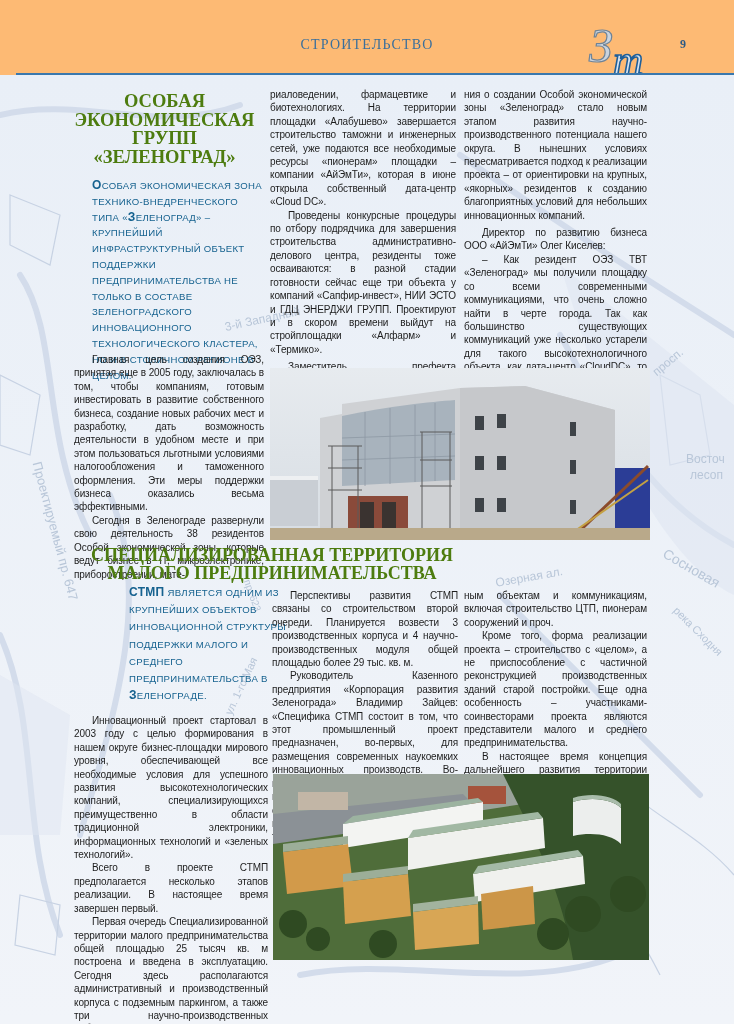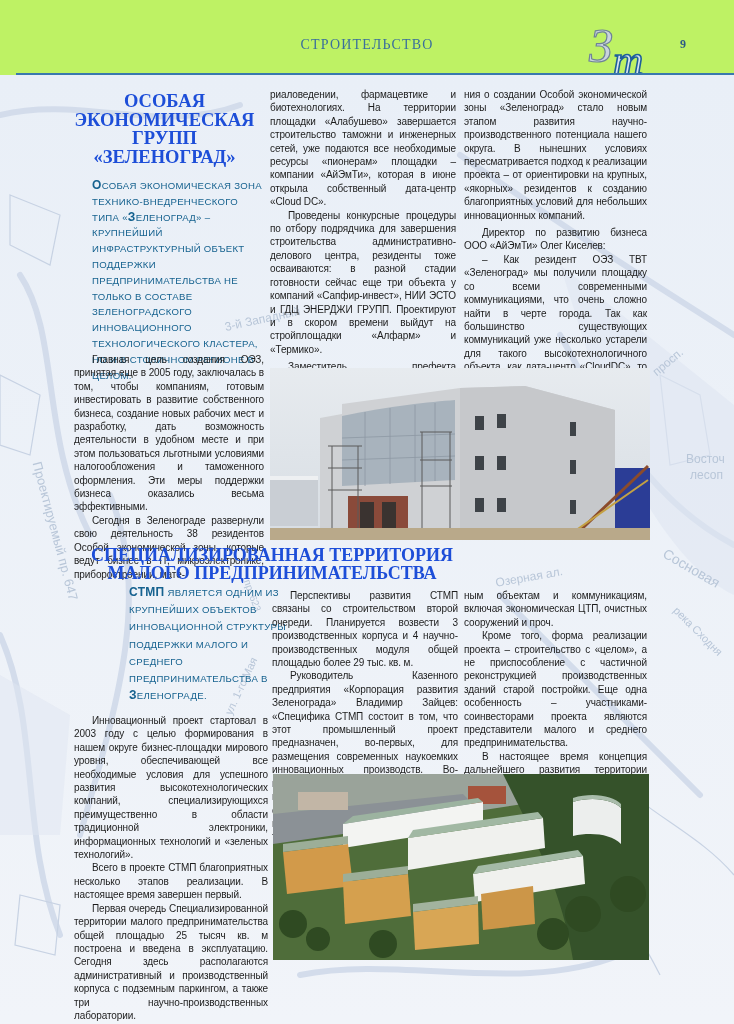--- a/index.html
+++ b/index.html
@@ -6,21 +6,21 @@
   html, body { width: 734px; height: 1024px; overflow: hidden; }
   body {
     position: relative;
     background: #eef2f8;
     font-family: "Liberation Sans", sans-serif;
     color: #1a1a1a;
   }
   
   .header {
     position: absolute; left: 0; top: 0; width: 734px; height: 96px;
-    background: #bef264;
+    background: #fdba74;
   }
   .header-rule {
     position: absolute; left: 16px; right: 0; top: 73px; height: 2px;
     background: #3a78ad;
   }
   .section-title {
     position: absolute; left: 0; width: 734px; top: 37px; text-align: center;
     font-family: "Liberation Serif", serif; font-size: 14px; letter-spacing: 1.2px;
     color: #3a6f9c;
   }
@@ -33,21 +33,21 @@
   }
   
   .map-bg { position: absolute; left: 0; top: 75px; width: 734px; height: 949px; }
   .map-label {
     position: absolute; font-family: "Liberation Sans", sans-serif;
     color: #b8c6d8; font-size: 12px; white-space: nowrap;
   }
   
   .h1 {
     position: absolute; font-family: "Liberation Serif", serif; font-weight: bold;
-    color: #1d4ed8; text-align: center; line-height: 1.0;
+    color: #4d7c0f; text-align: center; line-height: 1.0;
   }
   .h1 span { display: block; }
   .lead {
     position: absolute; font-family: "Liberation Sans", sans-serif;
     font-size: 9.6px; line-height: 15.8px; color: #16628f; text-transform: uppercase;
     letter-spacing: 0.3px;
   }
   .lead .cap { font-weight: bold; font-size: 12px; }
   .col {
     position: absolute; font-family: Liberation Sans, sans-serif;
@@ -193,31 +193,31 @@
   <span>СПЕЦИАЛИЗИРОВАННАЯ ТЕРРИТОРИЯ</span>
   <span>МАЛОГО ПРЕДПРИНИМАТЕЛЬСТВА</span>
 </div>
 
 <div class="lead" style="left:93px; top:584px; width:172px; line-height:17.2px;margin-left:36px;">
   <span class="cap">СТМП</span><span> является одним из крупнейших объектов инновационной структуры поддержки малого и среднего предпринимательства в </span><span class="cap">З</span><span>еленограде.</span>
 </div>
 
 <div class="col" style="left:74px; top:714px; width:194px;">
   <p>Инновационный проект стартовал в 2003 году с целью формирования в нашем округе бизнес-площадки мирового уровня, обеспечивающей все необходимые условия для успешного развития высокотехнологических компаний, специализирующихся преимущественно в области традиционной электроники, информационных технологий и «зеленых технологий».</p>
-  <p>Всего в проекте СТМП благоприятных несколько этапов реализации. В настоящее время завершен первый.</p>
+  <p>Всего в проекте СТМП предполагается несколько этапов реализации. В настоящее время завершен первый.</p>
   <p>Первая очередь Специализированной территории малого предпринимательства общей площадью 25 тысяч кв. м построена и введена в эксплуатацию. Сегодня здесь располагаются административный и производственный корпуса с подземным паркингом, а также три научно-производственных лаборатории.</p>
 </div>
 
 <div class="col" style="left:272px; top:589px; width:186px;">
   <p>Перспективы развития СТМП связаны со строительством второй очереди. Планируется возвести 3 производственных корпуса и 4 научно-производственных модуля общей площадью более 29 тыс. кв. м.</p>
   <p>Руководитель Казенного предприятия «Корпорация развития Зеленограда» Владимир Зайцев: «Специфика СТМП состоит в том, что этот промышленный проект предназначен, во-первых, для размещения современных наукоемких инновационных производств. Во-вторых, строительство производственных помещений по сравнению с объектами иного назначения имеет повышенные требования к инженер-</p>
 </div>
 
 <div class="col" style="left:464px; top:589px; width:183px;">
-  <p class="noindent">ным объектам и коммуникациям, включая экономическая ЦТП, очистных сооружений и проч.</p>
+  <p class="noindent">ным объектам и коммуникациям, включая строительство ЦТП, пионерам сооружений и проч.</p>
   <p>Кроме того, форма реализации проекта – строительство с «целом», а не приспособление с частичной реконструкцией производственных зданий старой постройки. Еще одна особенность – участниками-соинвесторами проекта являются представители малого и среднего предпринимательства.</p>
   <p>В настоящее время концепция дальнейшего развития территории СТМП корректируется. Предполагается, что на базе ее территории будет создан технопарк».</p>
 </div>
 
 <div class="photo" style="left:273px; top:774px; width:376px; height:186px;">
   <svg width="376" height="186" viewBox="0 0 376 186">
     <rect width="376" height="186" fill="#4f6d3a"></rect>
     <path d="M0 0 L 376 0 L 376 40 L 250 30 L 120 50 L 0 60 Z" fill="#9aa39a"></path>
     <path d="M0 40 L 190 20 L 210 40 L 0 70 Z" fill="#8b9196"></path>
     <path d="M230 0 L 376 0 L 376 186 L 300 186 C 290 120, 260 60, 230 0 Z" fill="#35522a"></path>

